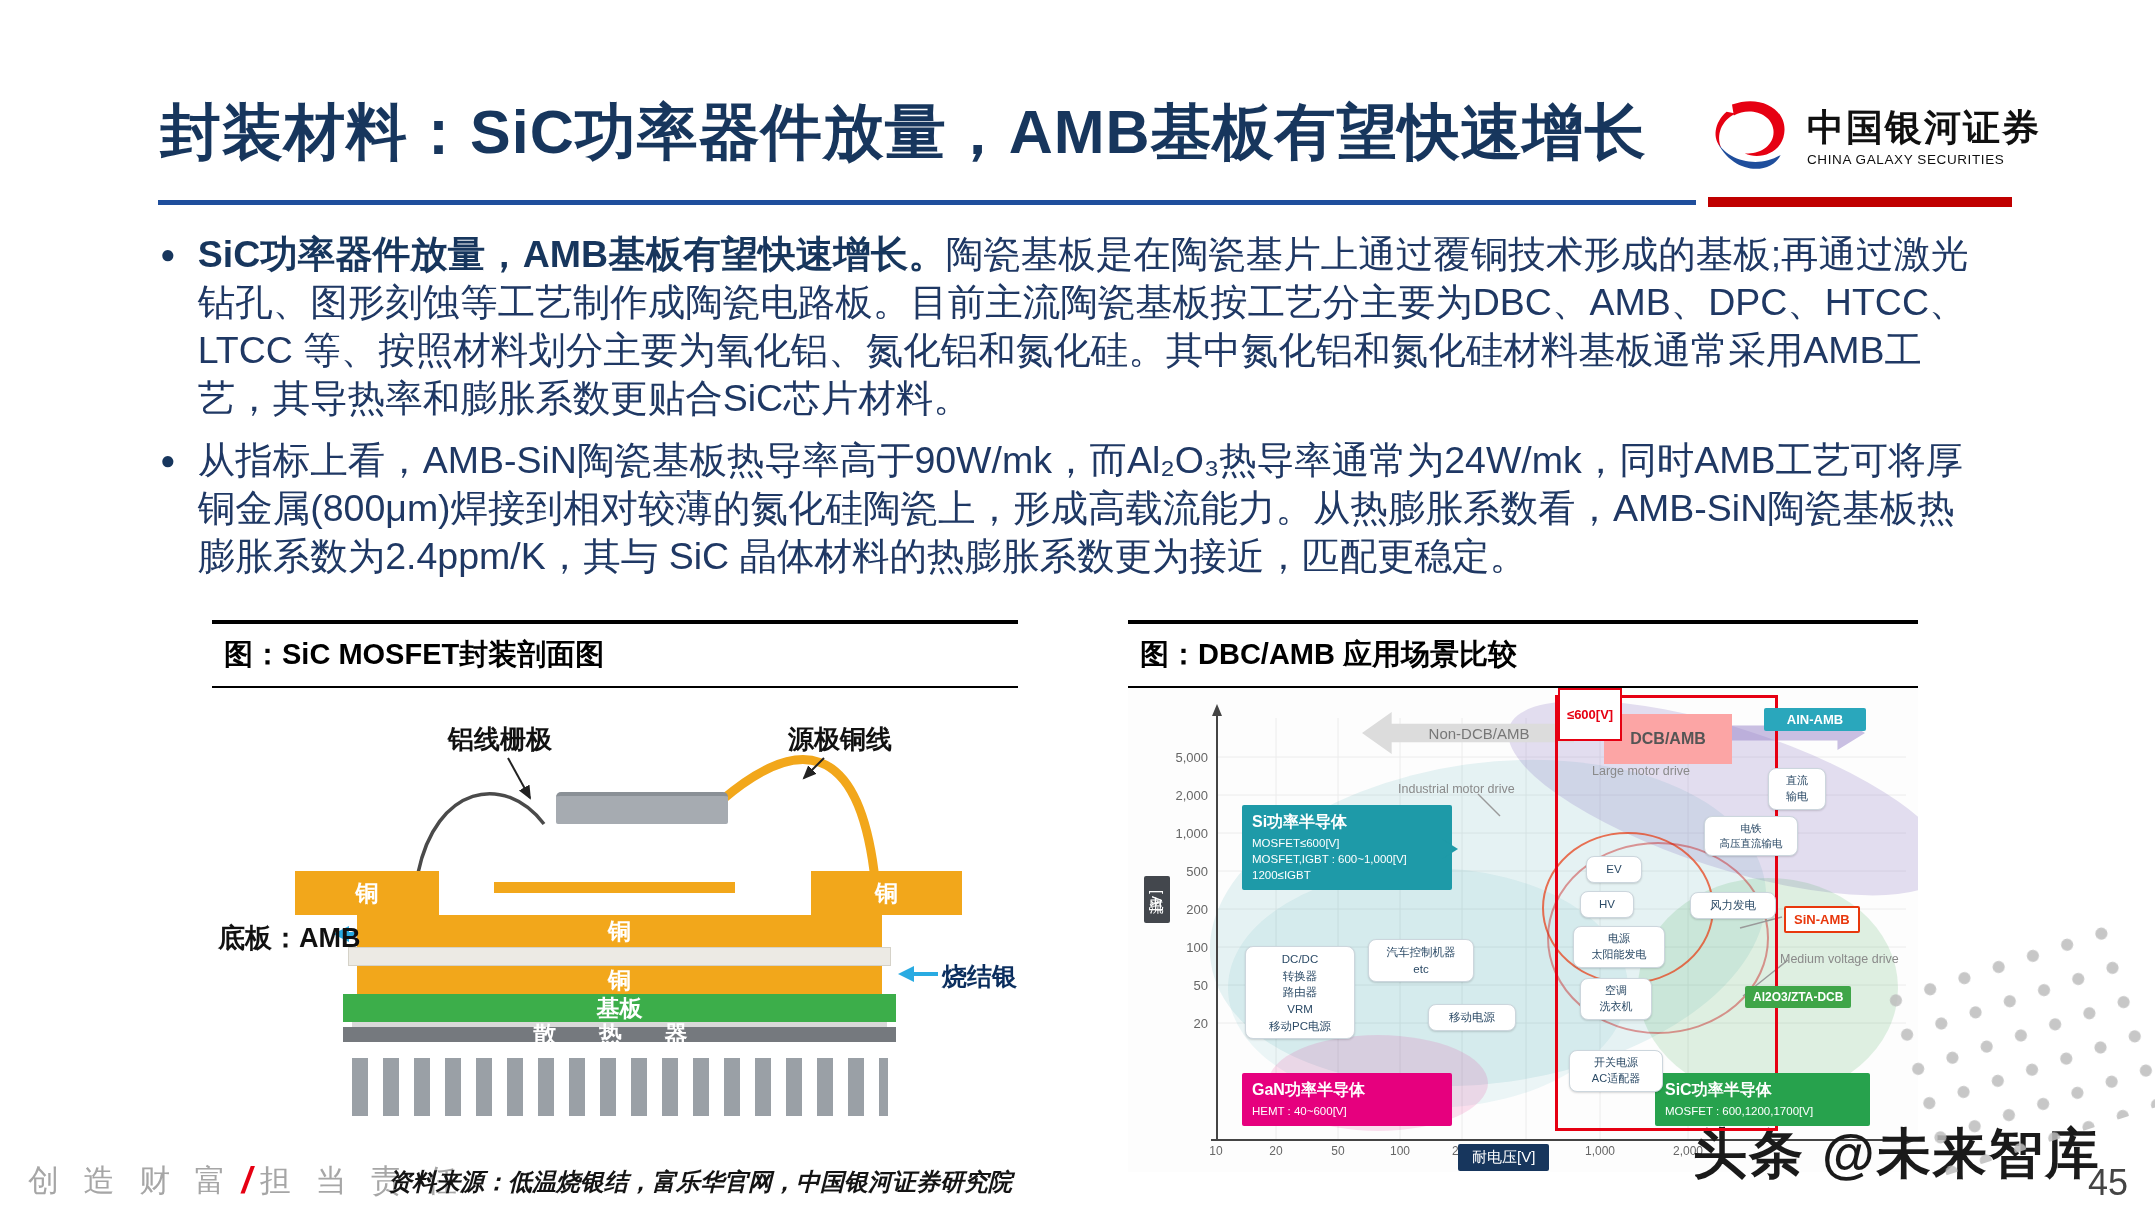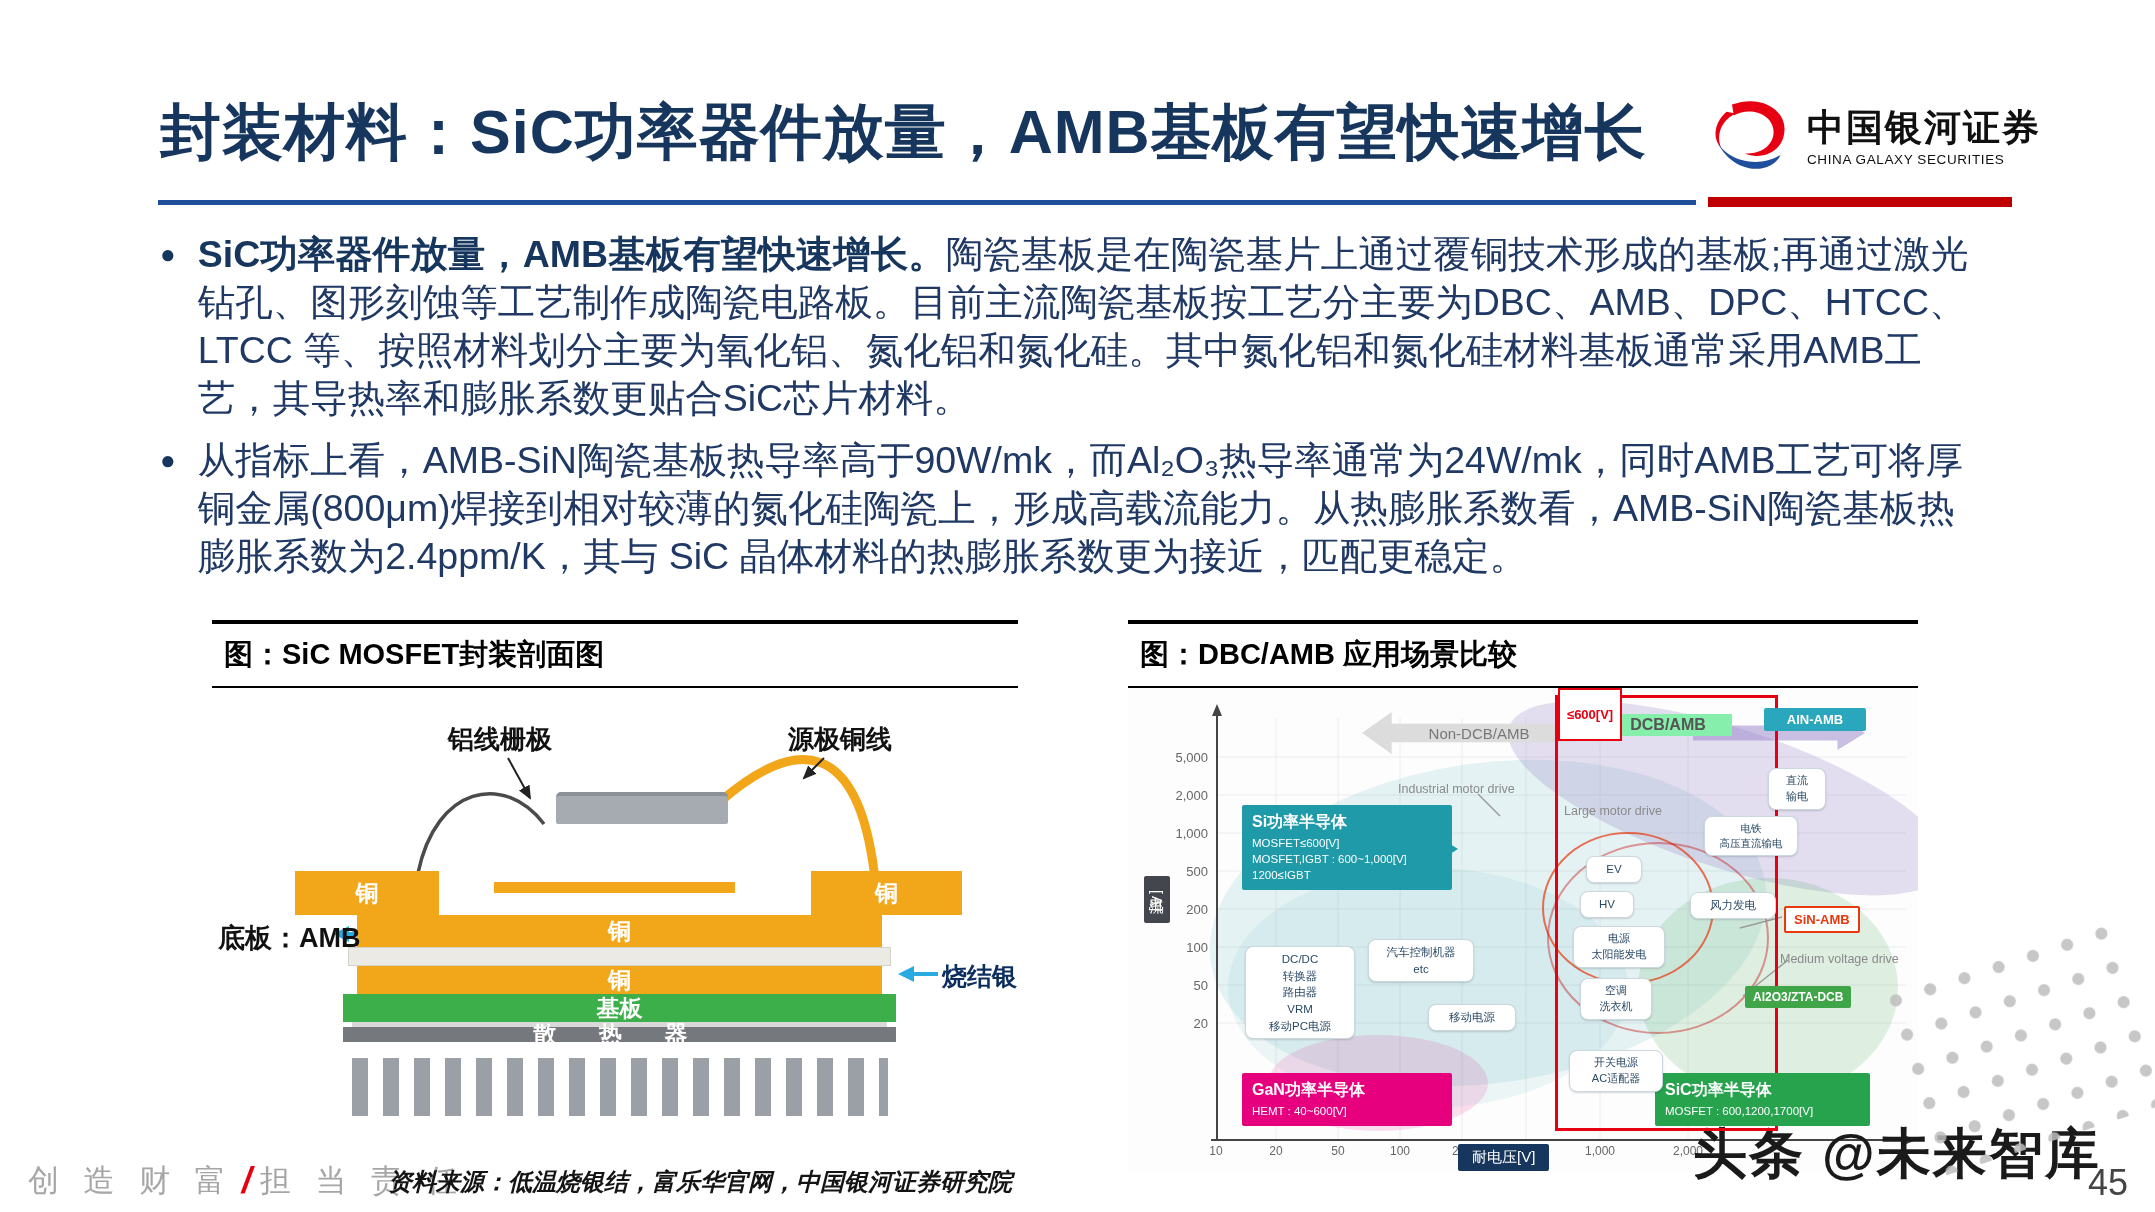--- a/index.html
+++ b/index.html
@@ -59,21 +59,21 @@
   .ytick{position:absolute;left:28px;width:52px;text-align:right;font-size:13px;color:#666;}
   .xtick{position:absolute;top:456px;width:60px;text-align:center;font-size:12px;color:#666;}
   .ylabelbox{position:absolute;left:16px;top:188px;background:#43474d;color:#fff;font-size:14px;
              padding:10px 4px;writing-mode:vertical-rl;letter-spacing:2px;border-radius:2px;}
   .xlabelbox{position:absolute;left:330px;top:456px;background:#17365D;color:#fff;font-size:15px;
              padding:4px 14px;border-radius:2px;z-index:5;}
   .arrow-left{position:absolute;left:234px;top:24px;width:212px;height:42px;background:#dcdcdc;
               clip-path:polygon(0 50%,14% 0,14% 28%,100% 28%,100% 72%,14% 72%,14% 100%);
               display:flex;align-items:center;justify-content:center;padding-left:22px;box-sizing:border-box;
               color:#777;font-size:15px;}
-  .dcb-box{position:absolute;left:448px;top:26px;width:128px;height:22px;background:#86efac;color:#555;
+  .dcb-box{position:absolute;left:448px;top:26px;width:128px;height:50px;background:#fca5a5;color:#555;
            font-size:16px;font-weight:bold;display:flex;align-items:center;justify-content:center;z-index:2;margin-left:28px;}
   .arrow-right{position:absolute;left:565px;top:28px;width:172px;height:34px;background:rgba(150,130,200,.5);
                clip-path:polygon(0 28%,84% 28%,84% 0,100% 50%,84% 100%,84% 72%,0 72%);z-index:1;}
   .limit{position:absolute;left:430px;top:0px;background:#fff;border:2px solid #E60012;color:#E60012;
          font-size:13px;font-weight:bold;padding:17px 7px;z-index:6;}
   .redbox{position:absolute;left:427px;top:7px;width:223px;height:436px;border:3px solid #E60012;box-sizing:border-box;z-index:3;}
   .regionbox{position:absolute;color:#fff;padding:7px 10px;border-radius:2px;z-index:4;}
   .rtitle{font-weight:bold;font-size:16px;}
   .rlines{font-size:11.5px;line-height:1.4;white-space:pre-line;margin-top:2px;}
   .si{left:114px;top:117px;width:190px;background:#1E9AA8;}
@@ -276,21 +276,21 @@
       <div class="appbox" style="left:562px;top:204px;width:72px;">风力发电</div>
       <div class="appbox" style="left:452px;top:290px;width:58px;font-size:11px;">空调
 洗衣机</div>
       <div class="appbox" style="left:441px;top:362px;width:80px;font-size:11px;">开关电源
 AC适配器</div>
       <div class="appbox" style="left:576px;top:128px;width:80px;font-size:10.5px;">电铁
 高压直流输电</div>
       <div class="appbox" style="left:640px;top:80px;width:44px;font-size:11px;">直流
 输电</div>
 
-      <div class="note" style="left:436px;top:76px;margin-top:40px;">Large motor drive</div>
+      <div class="note" style="left:464px;top:76px;">Large motor drive</div>
       <div class="note" style="left:270px;top:94px;">Industrial motor drive</div>
       <div class="note" style="left:652px;top:264px;">Medium voltage drive</div>
 
       <div class="tag tag-sin">SiN-AMB</div>
       <div class="tag tag-dcb">Al2O3/ZTA-DCB</div>
     </div>
   </section>
 
   <div class="slogan">
     <span>创 造 财 富</span>

